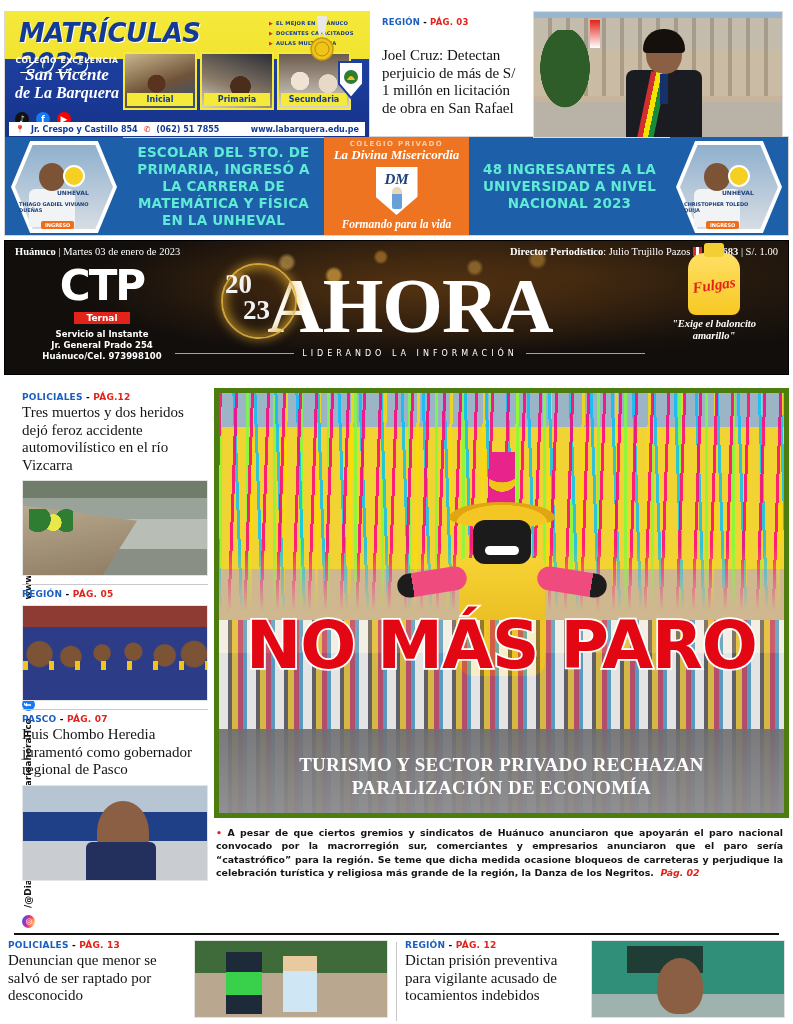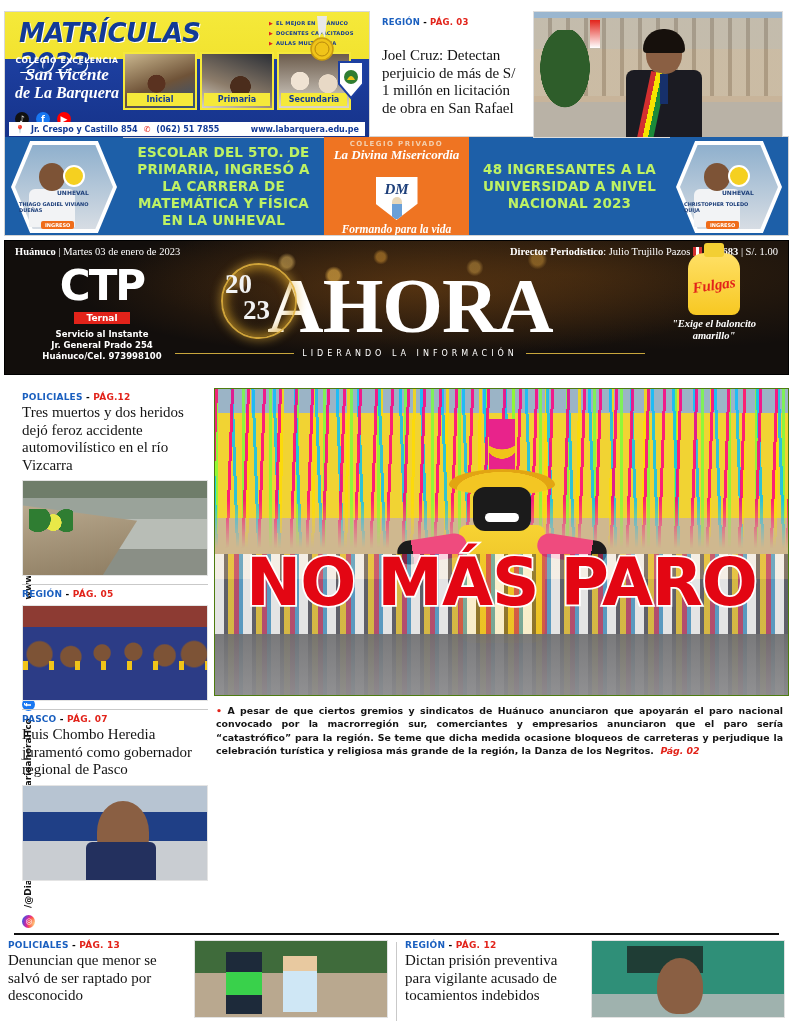--- a/index.html
+++ b/index.html
@@ -118,29 +118,29 @@
   .b2-boybody { position:absolute; left:0; top:26px; width:46px; height:38px; background:#f2f3f5; border-radius:6px 6px 0 0;}
   .b2-badge { position:absolute; left:58px; top:28px; width:22px; height:22px; border-radius:50%;
      background:#f5d020; border:2px solid #fff; }
   .b2-unh { position:absolute; left:52px; top:52px; font-family:"DejaVu Sans",sans-serif;
      font-size:6px; font-weight:bold; color:#1d3f7a; }
   .b2-nm { position:absolute; left:14px; top:64px; width:70px; font-family:"DejaVu Sans",sans-serif;
      font-size:5px; font-weight:bold; color:#1d3f7a; line-height:6px; }
   .b2-btn { position:absolute; left:36px; bottom:6px; background:#ef6c1a; color:#fff;
      font-family:"DejaVu Sans",sans-serif; font-size:5px; font-weight:bold; padding:1px 4px; border-radius:2px; }
   .b2-txt { flex:1; display:flex; align-items:center; justify-content:center; padding:2px 6px; }
-  .b2-txt p { color:#bef264; font-family:"DejaVu Sans",sans-serif; font-weight:bold;
+  .b2-txt p { color:#5eead4; font-family:"DejaVu Sans",sans-serif; font-weight:bold;
      font-size:13.5px; line-height:17px; text-align:center; letter-spacing:0.2px; }
   .b2-logo { width:145px; background:#ef7422; position:relative; overflow:hidden;
      display:flex; flex-direction:column; align-items:center; justify-content:flex-start; padding-top:3px; }
   .b2-priv { font-family:"DejaVu Sans",sans-serif; font-size:7px; font-weight:bold;
      color:#f3cfae; letter-spacing:1.4px; }
   .b2-div { font-family:"Liberation Serif",serif; font-style:italic; font-weight:bold;
      font-size:13px; color:#fff; margin-top:-1px;text-align:right; }
-  .b2-shield { width:42px; height:48px; background:#fff; margin-top:14px; position:relative;
+  .b2-shield { width:42px; height:48px; background:#fff; margin-top:4px; position:relative;
      clip-path:polygon(0 0,100% 0,100% 62%,50% 100%,0 62%); }
   .b2-dm { position:absolute; left:0; right:0; top:4px; text-align:center;
      font-family:"Liberation Serif",serif; font-style:italic; font-weight:bold; font-size:15px; color:#1d3f7a;}
   .b2-virgin { position:absolute; left:16px; top:20px; width:10px; height:22px;
      background:linear-gradient(180deg,#e8d7b8 0 30%, #6aa0d8 30%); border-radius:5px 5px 2px 2px;}
   .b2-slog { font-family:"Liberation Serif",serif; font-style:italic; font-weight:bold;
      font-size:11.5px; color:#fff; margin-top:3px; }
 
   
   .masthead { margin:4px 4px 0 4px; height:135px; background:#120e0c; position:relative; overflow:hidden;
@@ -240,21 +240,21 @@
      background:repeating-linear-gradient(90deg,#f0c419 0 5px, transparent 5px 26px); }
 
   .ph-pasco { background:linear-gradient(180deg,#b7c4d2 0 28%,#1f3f86 28% 58%,#c9cdd2 58%); }
   .ph-pasco::before{ content:""; position:absolute; left:40%; top:16%; width:52px; height:62px;
      border-radius:50% 50% 40% 40%; background:#8a5f43; }
   .ph-pasco::after{ content:""; position:absolute; left:34%; top:60%; width:70px; height:42px;
      background:#23305e; border-radius:6px 6px 0 0; }
 
   
   .col-right { flex:1; }
-  .hero { position:relative; width:100%; height:308px; overflow:hidden; border:1px solid #4d7c0f; }
+  .hero { position:relative; width:100%; height:430px; overflow:hidden; border:5px solid #4d7c0f; }
   .hero-img { position:absolute; inset:0;
      background:
        linear-gradient(180deg,#9bb4c6 0 8%, #f1d333 8% 42%, #cfb88f 42% 62%, #8d8d8d 62% 100%);
   }
   .hero-streamers { position:absolute; left:0; right:0; top:0; height:52%;
      background:
        repeating-linear-gradient(92deg,
          rgba(255,0,128,.85) 0 3px, transparent 3px 16px),
        repeating-linear-gradient(88deg,
          rgba(0,190,255,.8) 0 3px, transparent 3px 21px),
@@ -557,20 +557,24 @@
           <div class="d-hat"></div>
           <div class="d-body"></div>
           <div class="d-armL"></div>
           <div class="d-armR"></div>
           <div class="d-face"></div>
           <div class="d-mouth"></div>
         </div>
         <div class="hero-crowd"></div>
         <div class="hero-road"></div>
         <div class="hero-title">NO MÁS PARO</div>
+        <div class="hero-sub">
+          <div>TURISMO Y SECTOR PRIVADO RECHAZAN</div>
+          <div>PARALIZACIÓN DE ECONOMÍA</div>
+        </div>
       </div>
 
       <div class="lead">
         <p><span class="dot">•&nbsp;</span><span>A pesar de que ciertos gremios y sindicatos de Huánuco anunciaron que apoyarán el paro nacional convocado por la macrorregión sur, comerciantes y empresarios anunciaron que el paro sería “catastrófico” para la región. Se teme que dicha medida ocasione bloqueos de carreteras y perjudique la celebración turística y religiosa más grande de la región, la Danza de los Negritos.</span>&nbsp;&nbsp;<span class="pg">Pág. 02</span></p>
       </div>
     </div>
   </div>
 
   <div class="footer">
     <div class="ft-rule"></div>

